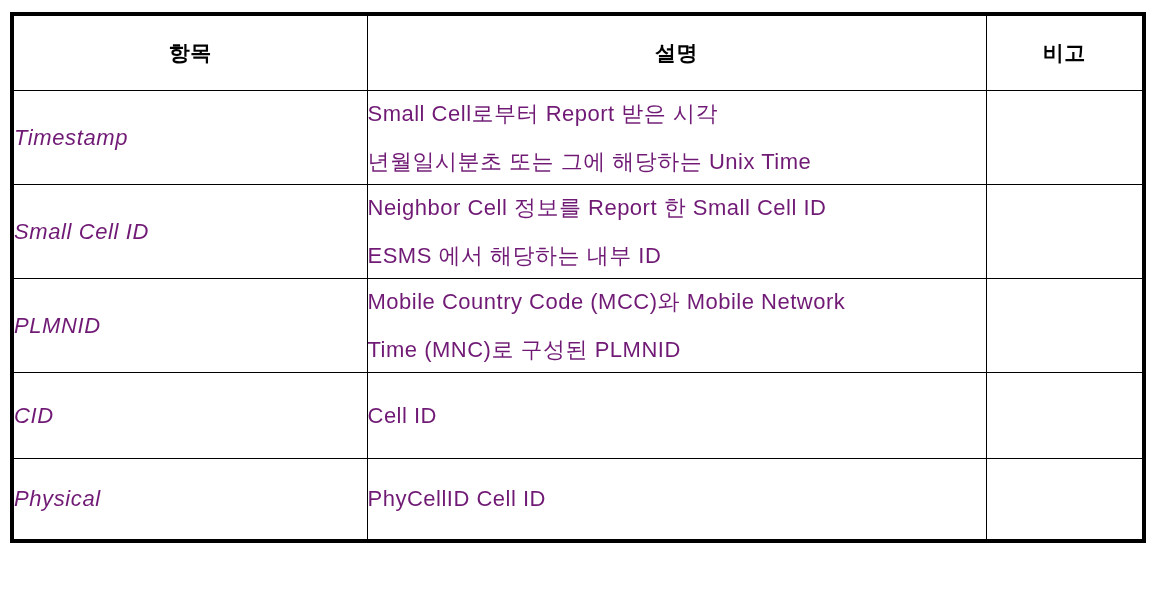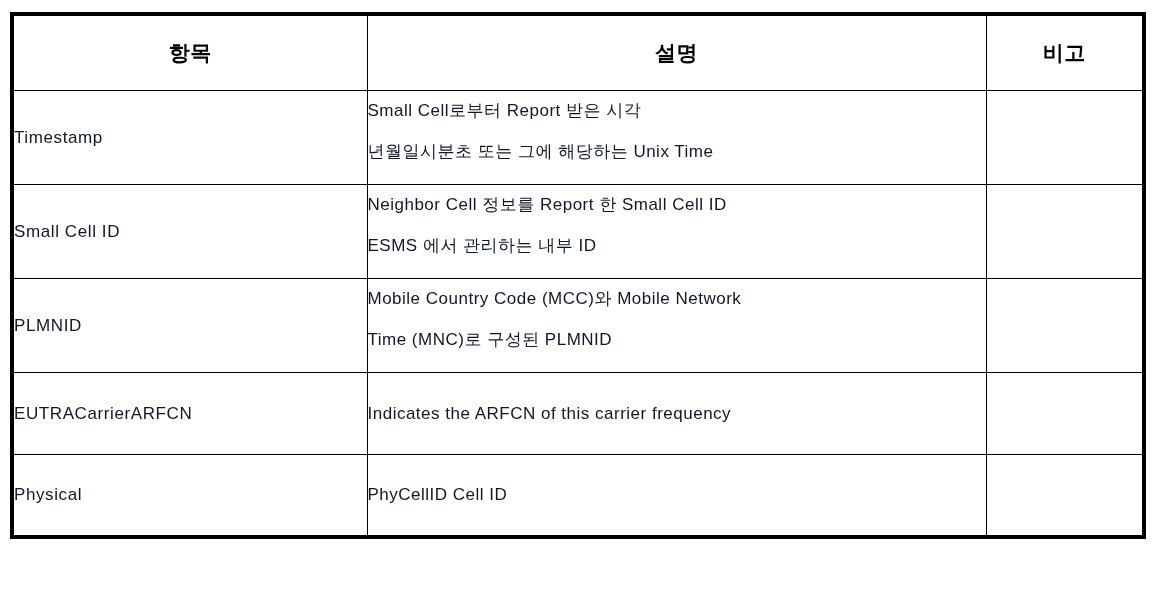--- a/index.html
+++ b/index.html
@@ -49,27 +49,28 @@
     text-align: center;
     font-weight: bold;
     font-size: 21px;
     color: #000000;
     letter-spacing: 0.5px;
     border-bottom: 2px solid #000000;
   }
 
   tbody td {
     font-weight: normal;
-    font-size: 17px;
-    color: #0f172a;
+    font-size: 22px;
+    color: #701a75;
   }
 
   td.item-cell {
     padding: 0 0 0 14px;
     vertical-align: middle;
+    font-style: italic;
   }
   td.item-cell .item-label {
     display: block;
     letter-spacing: 0.6px;
     white-space: nowrap;
   }
 
   td.desc-cell {
     padding: 0 10px 0 12px;
     vertical-align: middle;
@@ -130,51 +131,51 @@
           <td class="note-cell"></td>
         </tr>
 
         <tr class="r-smallcellid two-line">
           <td class="item-cell">
             <span class="item-label">Small Cell ID</span>
           </td>
           <td class="desc-cell">
             <span class="lines">
               <span class="dline">Neighbor Cell 정보를 Report 한 Small Cell ID</span>
-              <span class="dline">ESMS 에서 관리하는 내부 ID</span>
+              <span class="dline">ESMS 에서 해당하는 내부 ID</span>
             </span>
           </td>
           <td class="note-cell"></td>
         </tr>
 
         <tr class="r-plmnid two-line">
           <td class="item-cell">
             <span class="item-label">PLMNID</span>
           </td>
           <td class="desc-cell">
             <span class="lines">
               <span class="dline">Mobile Country Code (MCC)와 Mobile Network</span>
               <span class="dline">Time (MNC)로 구성된 PLMNID</span>
             </span>
           </td>
           <td class="note-cell"></td>
         </tr>
 
-
-        <tr class="r-earfcn">
+        <tr class="r-cid">
           <td class="item-cell">
-            <span class="item-label">EUTRACarrierARFCN</span>
+            <span class="item-label">CID</span>
           </td>
           <td class="desc-cell">
             <span class="lines">
-              <span class="dline">Indicates the ARFCN of this carrier frequency</span>
+              <span class="dline">Cell ID</span>
             </span>
           </td>
           <td class="note-cell"></td>
         </tr>
+
 
         <tr class="r-phycellid">
           <td class="item-cell">
             <span class="item-label">Physical</span>
           </td>
           <td class="desc-cell">
             <span class="lines">
               <span class="dline">PhyCellID Cell ID</span>
             </span>
           </td>

